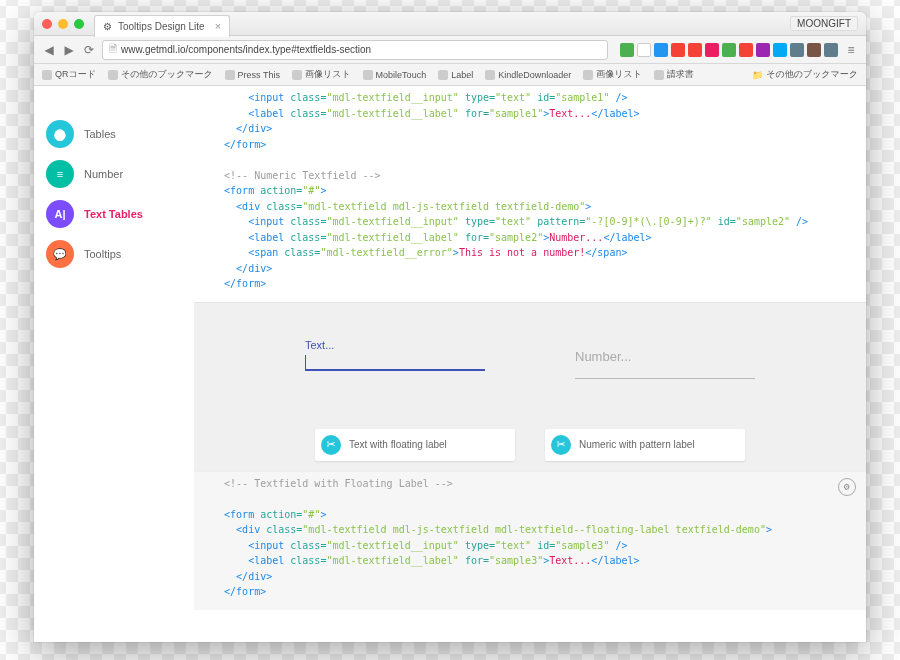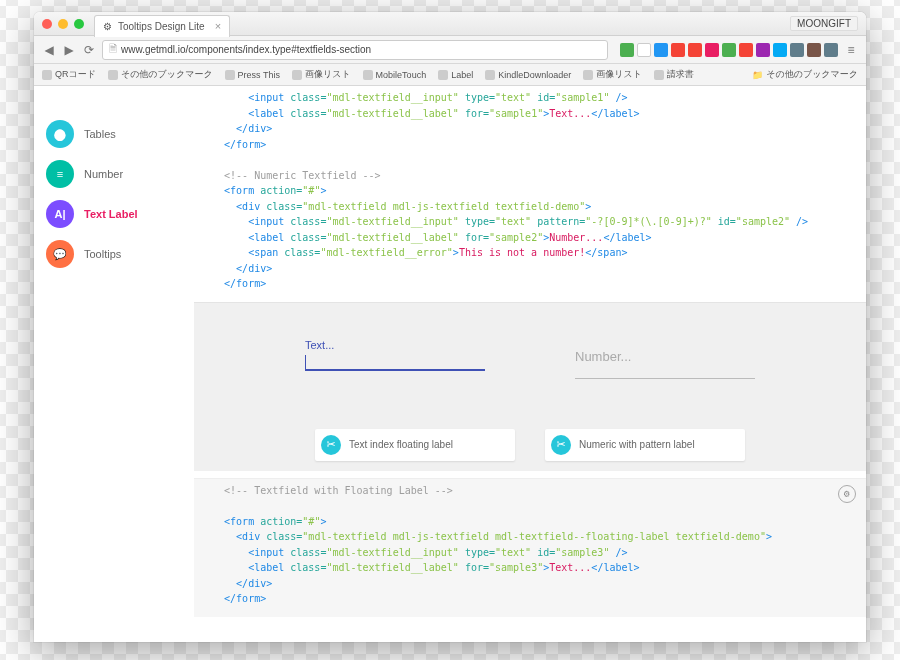--- a/index.html
+++ b/index.html
@@ -126,21 +126,21 @@
   .main { flex:1; display:flex; flex-direction:column; overflow:hidden; }
   .codeblock {
     background:#fff;
     padding: 4px 18px 10px;
     font-family: Menlo, Consolas, monospace;
     font-size: 10px;
     line-height: 1.55;
     white-space: pre;
     color:#333;
   }
-  .codeblock.gray { background:#f6f6f6; border-top:1px solid #eee; position:relative;margin-top:7px; }
+  .codeblock.gray { background:#f6f6f6; border-top:1px solid #eee; position:relative; }
   .cb { color:#1e88e5; } 
   .ca { color:#26a69a; } 
   .cs { color:#8bc34a; } 
   .ct { color:#d81b60; } 
   .cc { color:#9e9e9e; } 
   .demo {
     background:#f0f0f0;
     padding: 40px 30px 10px;
     border-top:1px solid #e4e4e4;
     position:relative;
@@ -271,21 +271,21 @@
     <div class="sideitem">
           <div class="sideicon" style="background:#26c6da">⬤</div>
           <span>Tables</span>
         </div>
         <div class="sideitem">
           <div class="sideicon" style="background:#00bfa5">≡</div>
           <span>Number</span>
         </div>
         <div class="sideitem active">
           <div class="sideicon" style="background:#7c4dff">A|</div>
-          <span>Text Label</span>
+          <span>Text Tables</span>
         </div>
         <div class="sideitem">
           <div class="sideicon" style="background:#ff7043">💬</div>
           <span>Tooltips</span>
         </div>
       </div>
 
     <div class="main">
 
       <div class="codeblock">      <span class="cb">&lt;input</span> <span class="ca">class=</span><span class="cs">"mdl-textfield__input"</span> <span class="ca">type=</span><span class="cs">"text"</span> <span class="ca">id=</span><span class="cs">"sample1"</span><span class="cb"> /&gt;</span>
@@ -310,21 +310,21 @@
             <div class="line"></div>
           </div>
           <div class="tf">
             <div class="lbl ph">Number...</div>
             <div class="line idle"></div>
           </div>
         </div>
         <div class="chips">
           <div class="chip">
             <div class="chipicon">✂</div>
-            <span>Text index floating label</span>
+            <span>Text with floating label</span>
           </div>
           <div class="chip">
             <div class="chipicon">✂</div>
             <span>Numeric with pattern label</span>
           </div>
         </div>
       </div>
 
       <div class="codeblock gray">  <span class="cc">&lt;!-- Textfield with Floating Label --&gt;</span>
 <div class="gear">⚙</div>

